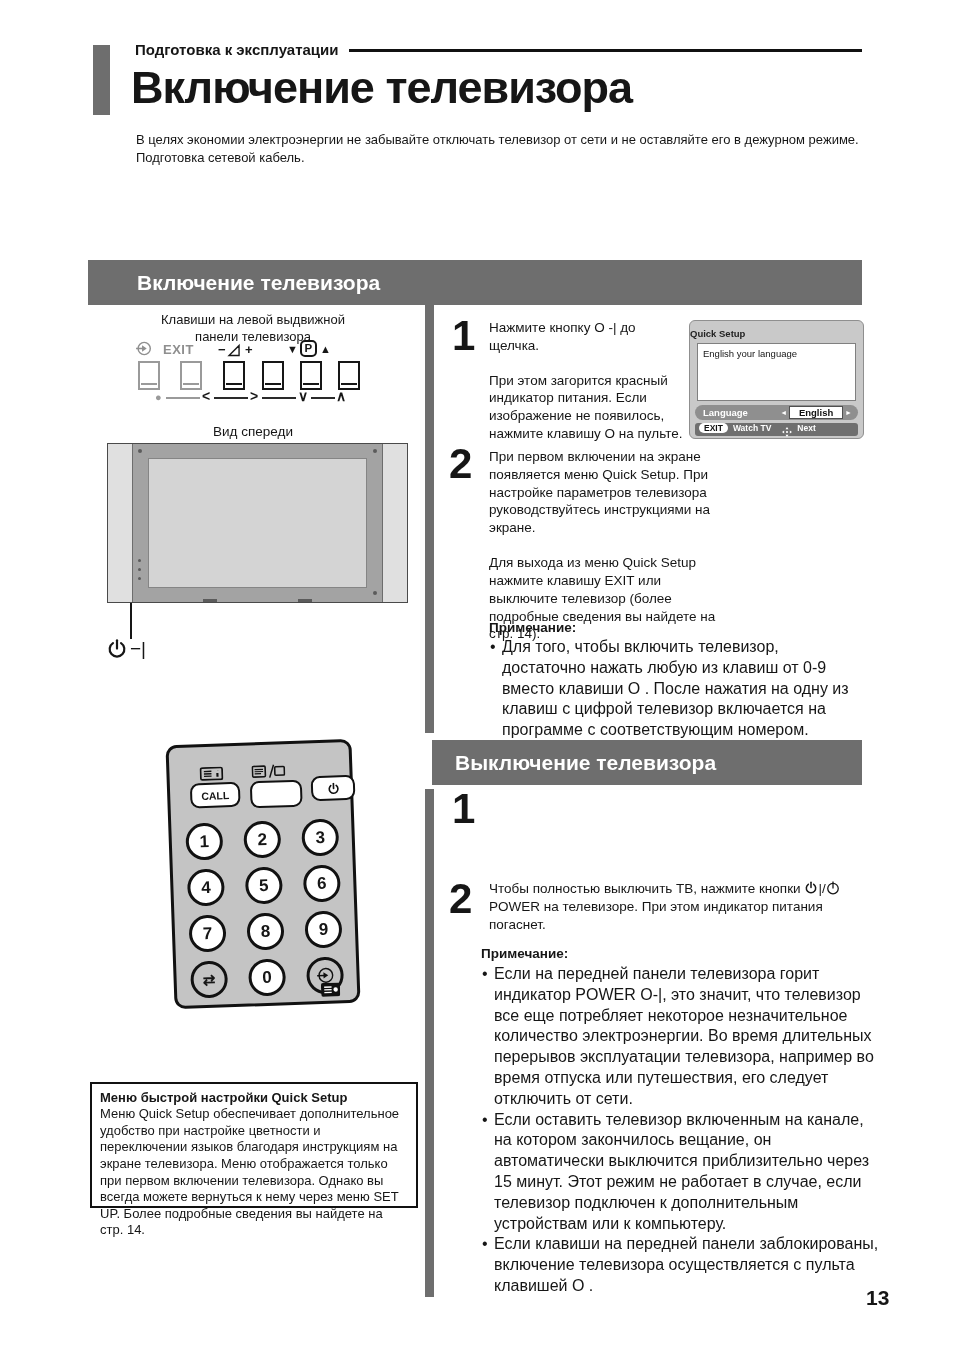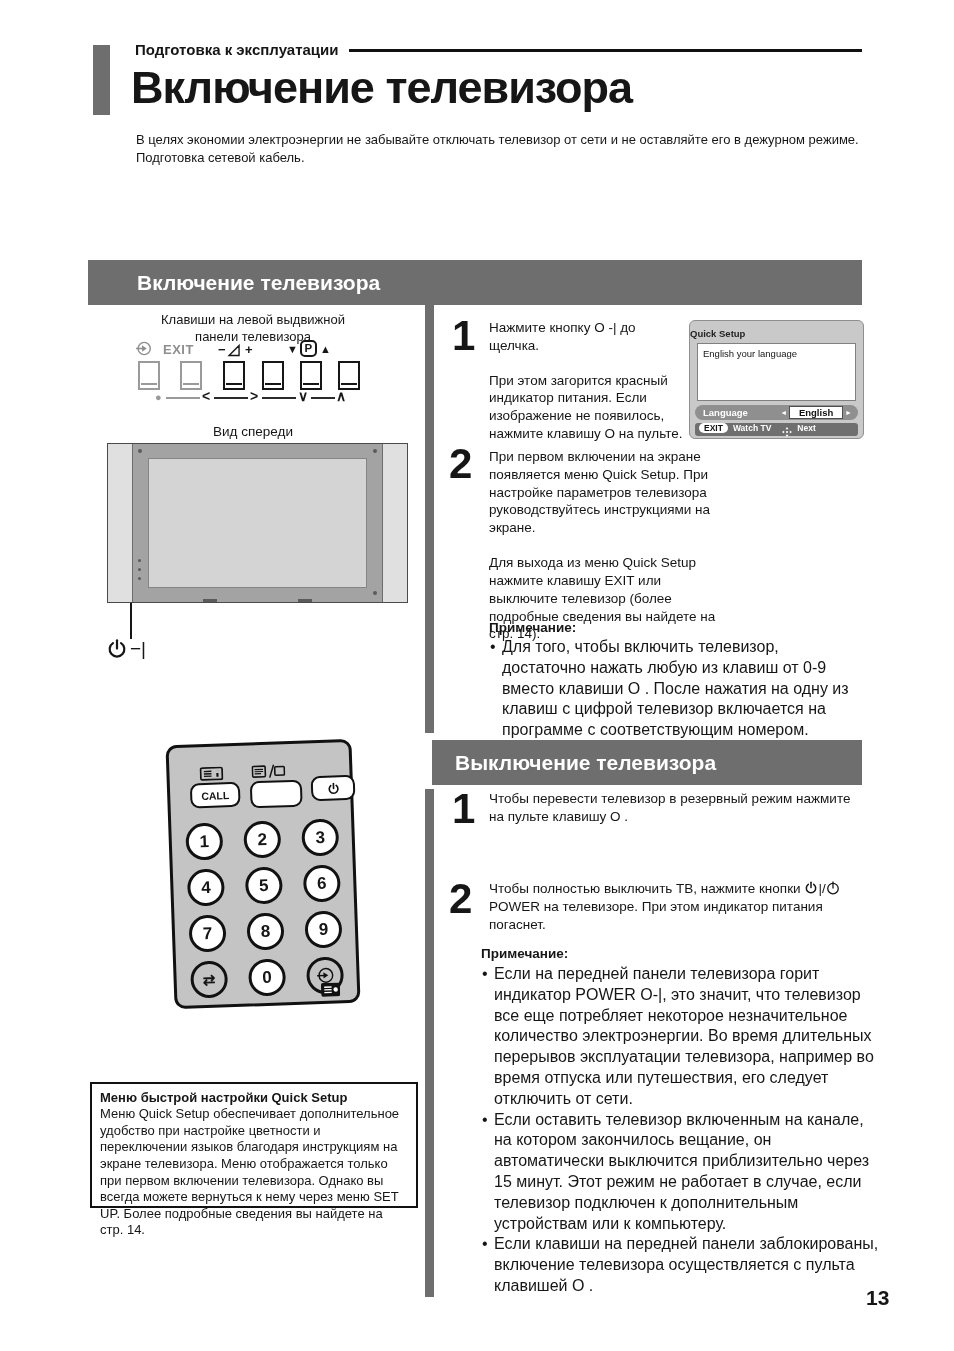--- a/index.html
+++ b/index.html
@@ -274,21 +274,20 @@
 
   <div class="abs note-title" style="left:489px;top:620px;">Примечание:</div>
   <div class="abs bullets" style="left:489px;top:637px;width:375px;">
     <div class="bullet">Для того, чтобы включить телевизор, достаточно нажать любую из клавиш от 0-9 вместо клавиши О . После нажатия на одну из клавиш с цифрой телевизор включается на программе с соответствующим номером.</div>
     <div class="bullet">Если у вас нет под рукой пульта, телевизор можно включить клавишами - ◿ + или ▲(P)▼.</div>
   </div>
 
   <div class="abs sec-header" style="left:432px;top:740px;width:430px;height:45px;padding-left:23px;box-sizing:border-box;">Выключение телевизора</div>
 
   <div class="abs step-num" style="left:452px;top:788px;">1</div>
-  <div class="abs body-txt" style="left:489px;top:790px;width:380px;">Чтобы перевести телевизор в резервный режим нажмите на пульте клавишу О .</div>
 
   <div class="abs step-num" style="left:449px;top:878px;">2</div>
   <div class="abs body-txt" style="left:489px;top:880px;width:385px;">
     <span>Чтобы полностью выключить ТВ, нажмите кнопки</span>
     <span class="pw-inline" style="width:14px;height:14px;">
       <svg viewBox="0 0 24 24" width="14" height="14">
           <path d="M12 2v9" stroke="#161616" stroke-width="2.6" stroke-linecap="round" fill="none"></path>
           <path d="M7.4 5.6a8 8 0 1 0 9.2 0" stroke="#161616" stroke-width="2.6" stroke-linecap="round" fill="none"></path>
         </svg>
     </span><span>|/</span><span class="pw-inline" style="width:14px;height:14px;">

